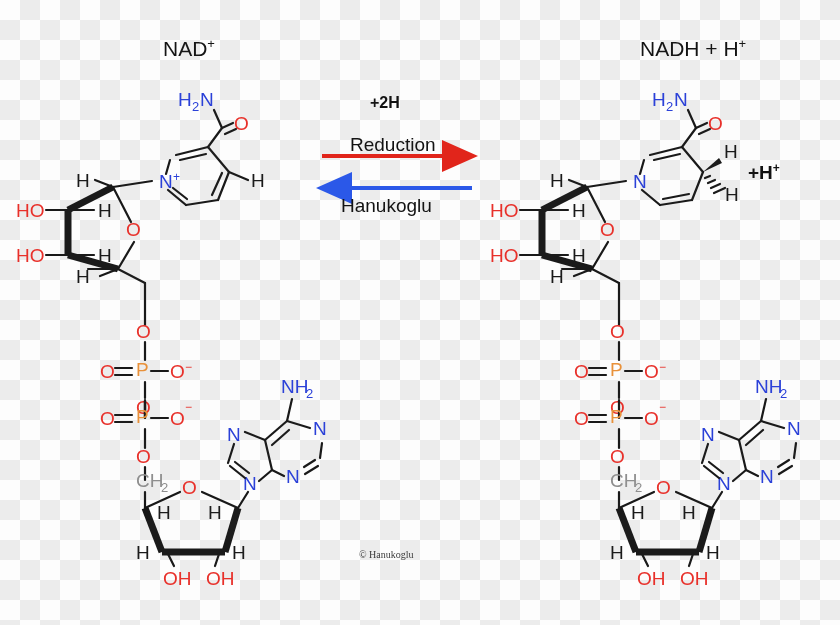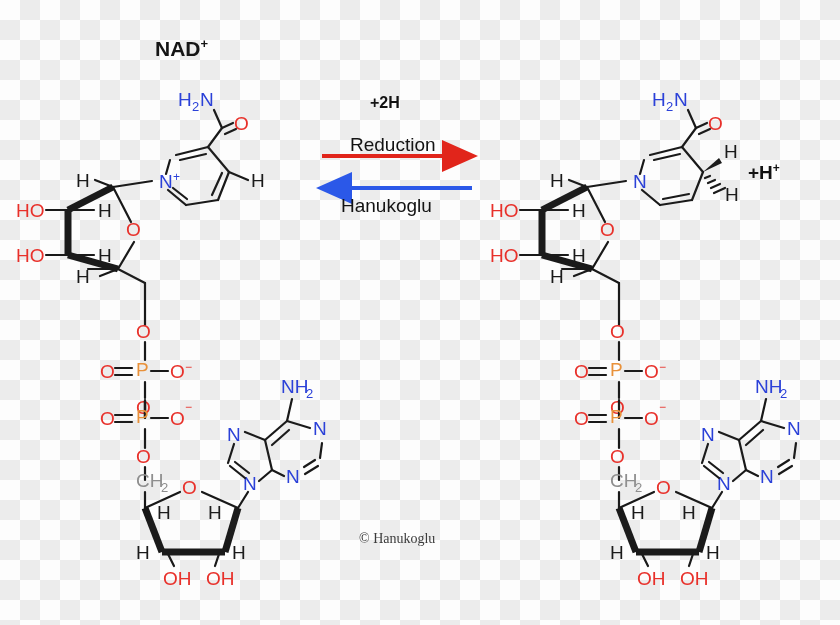--- a/index.html
+++ b/index.html
@@ -23,24 +23,25 @@
   }
   #structure-layer {
     position: absolute;
     left: 0; top: 0;
     width: 840px;
     height: 625px;
   }
   .title-label {
     position: absolute;
     font-family: "Liberation Sans", sans-serif;
-    font-weight: bold;
+    font-weight: normal;
     font-size: 21px;
     color: #151515;
     white-space: nowrap;
+    margin-left: 8px;
   }
   .title-label .sup {
     font-size: 13px;
     vertical-align: super;
   }
   #title-nad { left: 155px; top: 36px; }
   #title-nadh { left: 632px; top: 36px; }
 
   .rxn-label {
     position: absolute;
@@ -66,23 +67,23 @@
     left: 748px; top: 161px;
     font-weight: bold;
     font-size: 19px;
     color: #131313;
     white-space: nowrap;
   }
   #label-plus-h .sup { font-size: 12px; vertical-align: super; }
 
   #copyright {
     position: absolute;
-    left: 359px; top: 531px;
+    left: 359px; top: 549px;
     font-family: "Liberation Serif", serif;
-    font-size: 14px;
+    font-size: 10px;
     color: #3b3b3b;
     white-space: nowrap;
   }
 
   
   .atom { font-family: "Liberation Sans", sans-serif; font-size: 19px; }
   .atom-sub { font-family: "Liberation Sans", sans-serif; font-size: 13px; }
   .atom-chg { font-family: "Liberation Sans", sans-serif; font-size: 12px; }
   .c-red { fill: #e8302a; }
   .c-blue { fill: #2b41d8; }
@@ -391,20 +392,21 @@
         <line class="bond" x1="284" y1="476" x2="272" y2="470"></line>
         <line class="bond" x1="287" y1="421" x2="292" y2="399"></line>
         <text class="atom c-blue" x="281" y="393">NH</text>
         <text class="atom-sub c-blue" x="306" y="398">2</text>
       </g>
     </g>
   </svg>
 
   <div class="title-label" id="title-nad"><span>NAD</span><span class="sup">+</span></div>
 
+  <div class="title-label" id="title-nadh"><span>NADH + H</span><span class="sup">+</span></div>
 
   <div class="rxn-label" id="label-2h">+2H</div>
 
   <div class="rxn-label" id="label-reduction">Reduction</div>
 
   <div class="rxn-label" id="label-oxidation">Hanukoglu</div>
 
   <div id="label-plus-h"><span>+H</span><span class="sup">+</span></div>
 
   <div id="copyright">© Hanukoglu</div>

